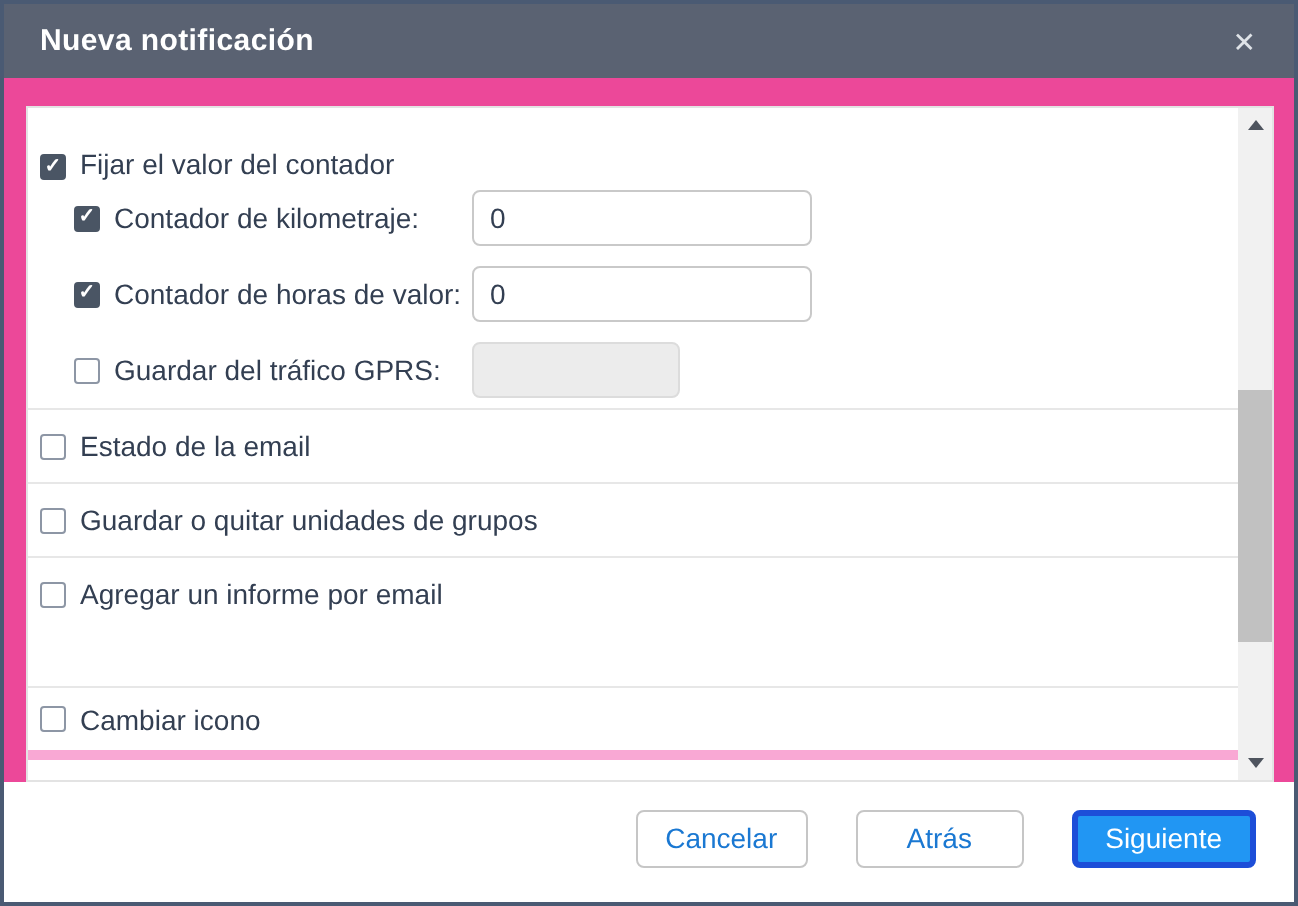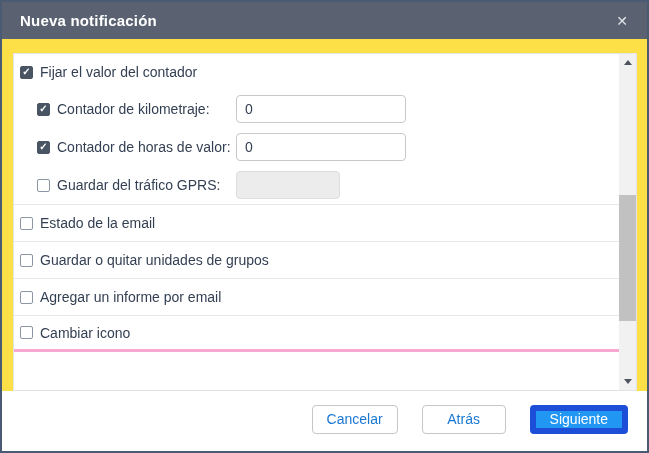--- a/index.html
+++ b/index.html
@@ -4,21 +4,21 @@
 <style>
   * { box-sizing: border-box; margin: 0; padding: 0; }
   html,body { width:649px; height:453px; }
   body {
     font-family: "Liberation Sans", sans-serif;
     background:#fff;
   }
   .dialog {
     width:649px; height:453px;
     border:2px solid #4a5a73;
-    background:#fde047;
+    background:#ec4899;
     display:flex; flex-direction:column;
     position:relative;
   }
   
   .dlg-header {
     height:37px; flex:0 0 37px;
     background:#5a6272;
     display:flex; align-items:center;
     padding:0 17px 0 18px;
   }
@@ -56,42 +56,42 @@
   }
   .cb.checked::after {
     content:"✓"; color:#fff; font-size:10px; font-weight:bold; line-height:1;
   }
   .lbl {
     color:#333f52; font-size:14px; margin-left:7px; cursor:default;
     white-space:nowrap;
   }
   
   .main-row {
-    height:36px; display:flex; align-items:center; padding-left:6px;
+    height:36px; display:flex; align-items:flex-end; padding-left:6px;
   }
   .sub-row {
     height:38px; display:flex; align-items:center; padding-left:23px;
   }
   .sub-row .lbl { width:179px; margin-left:7px; }
   .counter-input {
     width:170px; height:28px;
     border:1px solid #c9c9c9; border-radius:4px;
     padding:0 8px; font-size:14px; color:#333f52;
     font-family:"Liberation Sans", sans-serif;
     outline:none; background:#fff;
   }
   .counter-input:disabled, .counter-input.disabled {
     background:#ececec; border-color:#dcdcdc; width:104px;
   }
   
   .opt-row {
     height:37px; display:flex; align-items:center; padding-left:6px;
     border-top:1px solid #e7e7e7;
   }
-  .opt-row.last { border-bottom:3px solid #f9a8d4; }
+  .opt-row.last { border-bottom:5px solid #f9a8d4;margin-top:28px; }
   
   .scrollbar {
     position:absolute; top:0; right:0; bottom:0; width:17px;
     background:#f1f1f1;
   }
   .sb-btn {
     position:absolute; left:0; width:17px; height:17px;
     display:flex; align-items:center; justify-content:center;
     cursor:pointer;
   }
@@ -125,21 +125,21 @@
     min-width:84px; height:29px;
     border-radius:4px; font-size:14px;
     font-family:"Liberation Sans", sans-serif;
     display:inline-flex; align-items:center; justify-content:center;
     padding:0 14px; cursor:pointer;
   }
   .btn-secondary {
     background:#fff; border:1px solid #c6c6c6; color:#1a78d2;
   }
   .btn-primary {
-    background:#2196f3; border:6px solid #1d4ed8; color:#fff;
+    background:#2196f3; border:3px solid #1d4ed8; color:#fff;
   }
 </style>
 </head>
 <body>
 
 <div class="dialog">
 
   <div class="dlg-header">
     <span class="dlg-title">Nueva notificación</span>
     <span class="dlg-close">✕</span>

